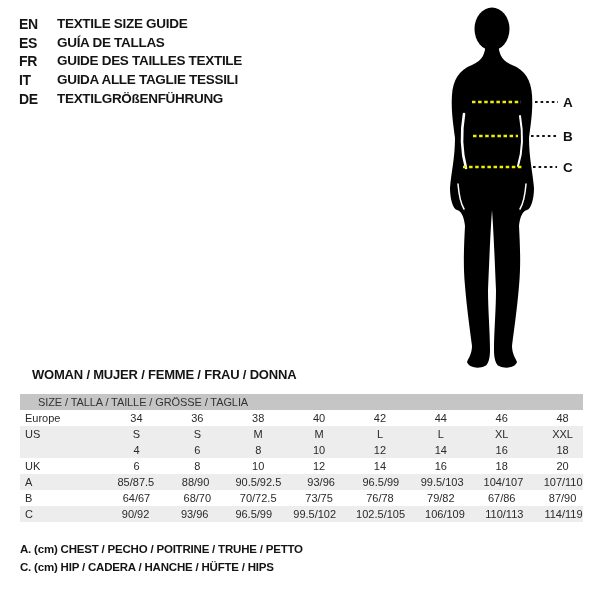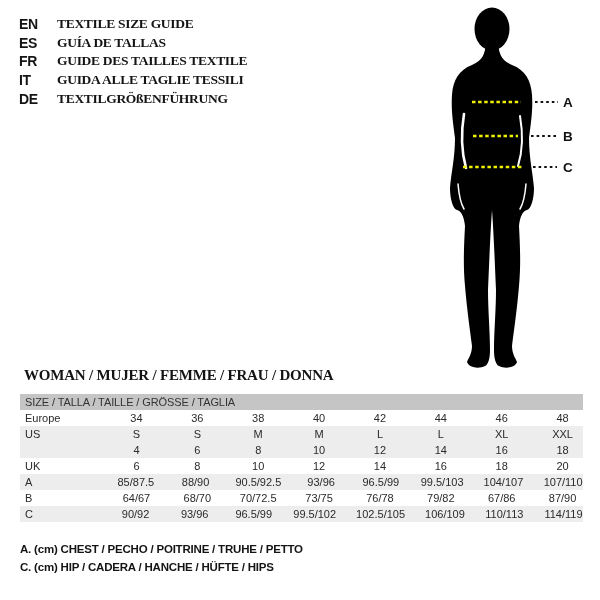--- a/index.html
+++ b/index.html
@@ -4,30 +4,30 @@
 <style>
   html,body{margin:0;padding:0;background:#fff;}
   .canvas{
     position:relative;width:600px;height:600px;background:#ffffff;overflow:hidden;
     font-family:"Liberation Sans",sans-serif;color:#141414;
   }
   
   .lang-block{position:absolute;left:19px;top:15px;}
   .lang-row{display:flex;line-height:18.7px;}
   .lang-code{width:38px;font-weight:bold;font-size:14px;letter-spacing:-0.3px;}
-  .lang-title{font-weight:bold;font-size:13.5px;letter-spacing:-0.3px;white-space:nowrap;font-family:Liberation Serif, serif;}
+  .lang-title{font-weight:bold;font-size:13.5px;letter-spacing:-0.3px;white-space:nowrap;}
   
   .figure-wrap{position:absolute;left:440px;top:0;width:150px;height:378px;}
   
-  .woman-title{position:absolute;left:24px;top:367px;font-weight:bold;font-size:15px;letter-spacing:-0.2px;font-family:Liberation Serif, serif;}
+  .woman-title{position:absolute;left:32px;top:367px;font-weight:bold;font-size:13px;letter-spacing:-0.2px;}
   
   .size-table{position:absolute;left:20px;top:394px;width:563px;font-size:11px;}
   .size-table-header{
     height:16px;line-height:16px;background:#c5c5c5;color:#333;
-    padding-left:5px;box-sizing:border-box;letter-spacing:-0.1px;
+    padding-left:18px;box-sizing:border-box;letter-spacing:-0.1px;
   }
   .t-row{display:flex;height:16px;line-height:16px;color:#2a2a2a;gap:20px;}
   .t-row.zebra{background:#ededed;justify-content:center;}
   .t-label{width:76px;padding-left:5px;box-sizing:border-box;}
   .t-cell{flex:1;text-align:center;}
   
   .legend-block{position:absolute;left:20px;top:541px;}
   .legend-line{font-weight:bold;font-size:11.5px;line-height:17.6px;letter-spacing:-0.2px;white-space:nowrap;}
 </style>
 </head>

